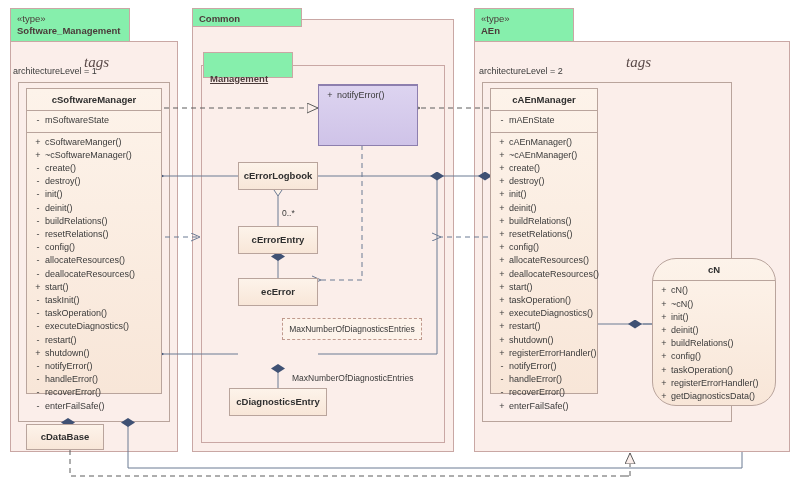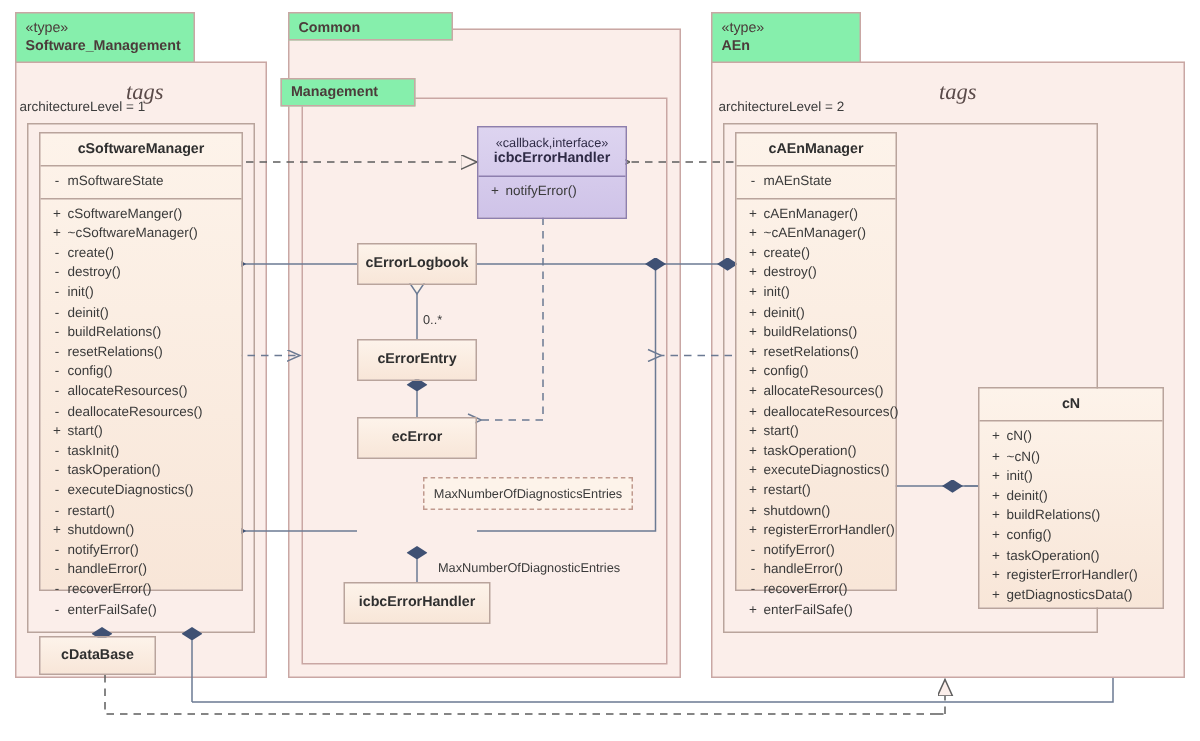--- a/index.html
+++ b/index.html
@@ -61,21 +61,21 @@
   </div>
   <div class="tags-word" style="left:84px;top:54px;">tags</div>
   <div class="tags-val" style="left:13px;top:66px;">architectureLevel = 1</div>
 
   <div class="pkg" style="left:192px;top:19px;width:262px;height:433px;"></div>
   <div class="pkg-tab" style="left:192px;top:8px;width:110px;height:19px;padding-top:4px;">
     <span class="pname">Common</span>
   </div>
 
   <div class="pkg" style="left:201px;top:65px;width:244px;height:378px;"></div>
-  <div class="pkg-tab" style="left:187px;top:52px;width:90px;height:19px;padding-top:3px;">
+  <div class="pkg-tab" style="left:203px;top:52px;width:90px;height:19px;padding-top:20px;text-decoration:underline;">
     <span class="pname">Management</span>
   </div>
 
   <div class="pkg" style="left:474px;top:41px;width:316px;height:411px;"></div>
   <div class="pkg-tab" style="left:474px;top:8px;width:100px;height:34px;">
     <span class="stereo">«type»</span>
     <span class="pname">AEn</span>
   </div>
   <div class="tags-word" style="left:626px;top:54px;">tags</div>
   <div class="tags-val" style="left:479px;top:66px;">architectureLevel = 2</div>
@@ -260,24 +260,20 @@
           <span class="mname">enterFailSafe()</span>
         </div>
     </div>
   </div>
 
   <div class="cls plain" style="left:26px;top:424px;width:78px;height:26px;">
     <div class="title">cDataBase</div>
   </div>
 
   <div class="cls iface" style="left:318px;top:84px;width:100px;height:62px;">
-    <div class="title">
-      <span class="stereo">«callback,interface»</span>
-      <span>icbcErrorHandler</span>
-    </div>
     <div class="sep"></div>
     <div class="compart">
       <div class="row">
         <span class="vis">+</span>
         <span class="mname">notifyError()</span>
       </div>
     </div>
   </div>
 
   <div class="cls plain" style="left:238px;top:162px;width:80px;height:28px;">
@@ -291,21 +287,21 @@
   <div class="cls plain" style="left:238px;top:278px;width:80px;height:28px;">
     <div class="title">ecError</div>
   </div>
 
   <div class="tmpl" style="left:282px;top:318px;width:140px;height:22px;">
     <span>MaxNumberOfDiagnosticsEntries</span>
   </div>
 
 
   <div class="cls plain" style="left:229px;top:388px;width:98px;height:28px;">
-    <div class="title">icbcErrorHandler</div>
+    <div class="title">cDiagnosticsEntry</div>
   </div>
 
   <div class="edge-label" style="left:282px;top:208px;">0..*</div>
   <div class="edge-label" style="left:292px;top:373px;">MaxNumberOfDiagnosticEntries</div>
 
   <div class="cls" style="left:490px;top:88px;width:108px;height:306px;">
     <div class="title">cAEnManager</div>
     <div class="sep"></div>
     <div class="compart">
       <div class="row">
@@ -395,21 +391,21 @@
           <span class="vis">-</span>
           <span class="mname">recoverError()</span>
         </div>
       <div class="row">
           <span class="vis">+</span>
           <span class="mname">enterFailSafe()</span>
         </div>
     </div>
   </div>
 
-  <div class="cls" style="left:652px;top:258px;width:124px;height:148px;">
+  <div class="cls" style="left:652px;top:258px;width:124px;height:148px;border-radius:24px;">
     <div class="title">cN</div>
     <div class="sep"></div>
     <div class="compart">
       <div class="row">
           <span class="vis">+</span>
           <span class="mname">cN()</span>
         </div>
       <div class="row">
           <span class="vis">+</span>
           <span class="mname">~cN()</span>

